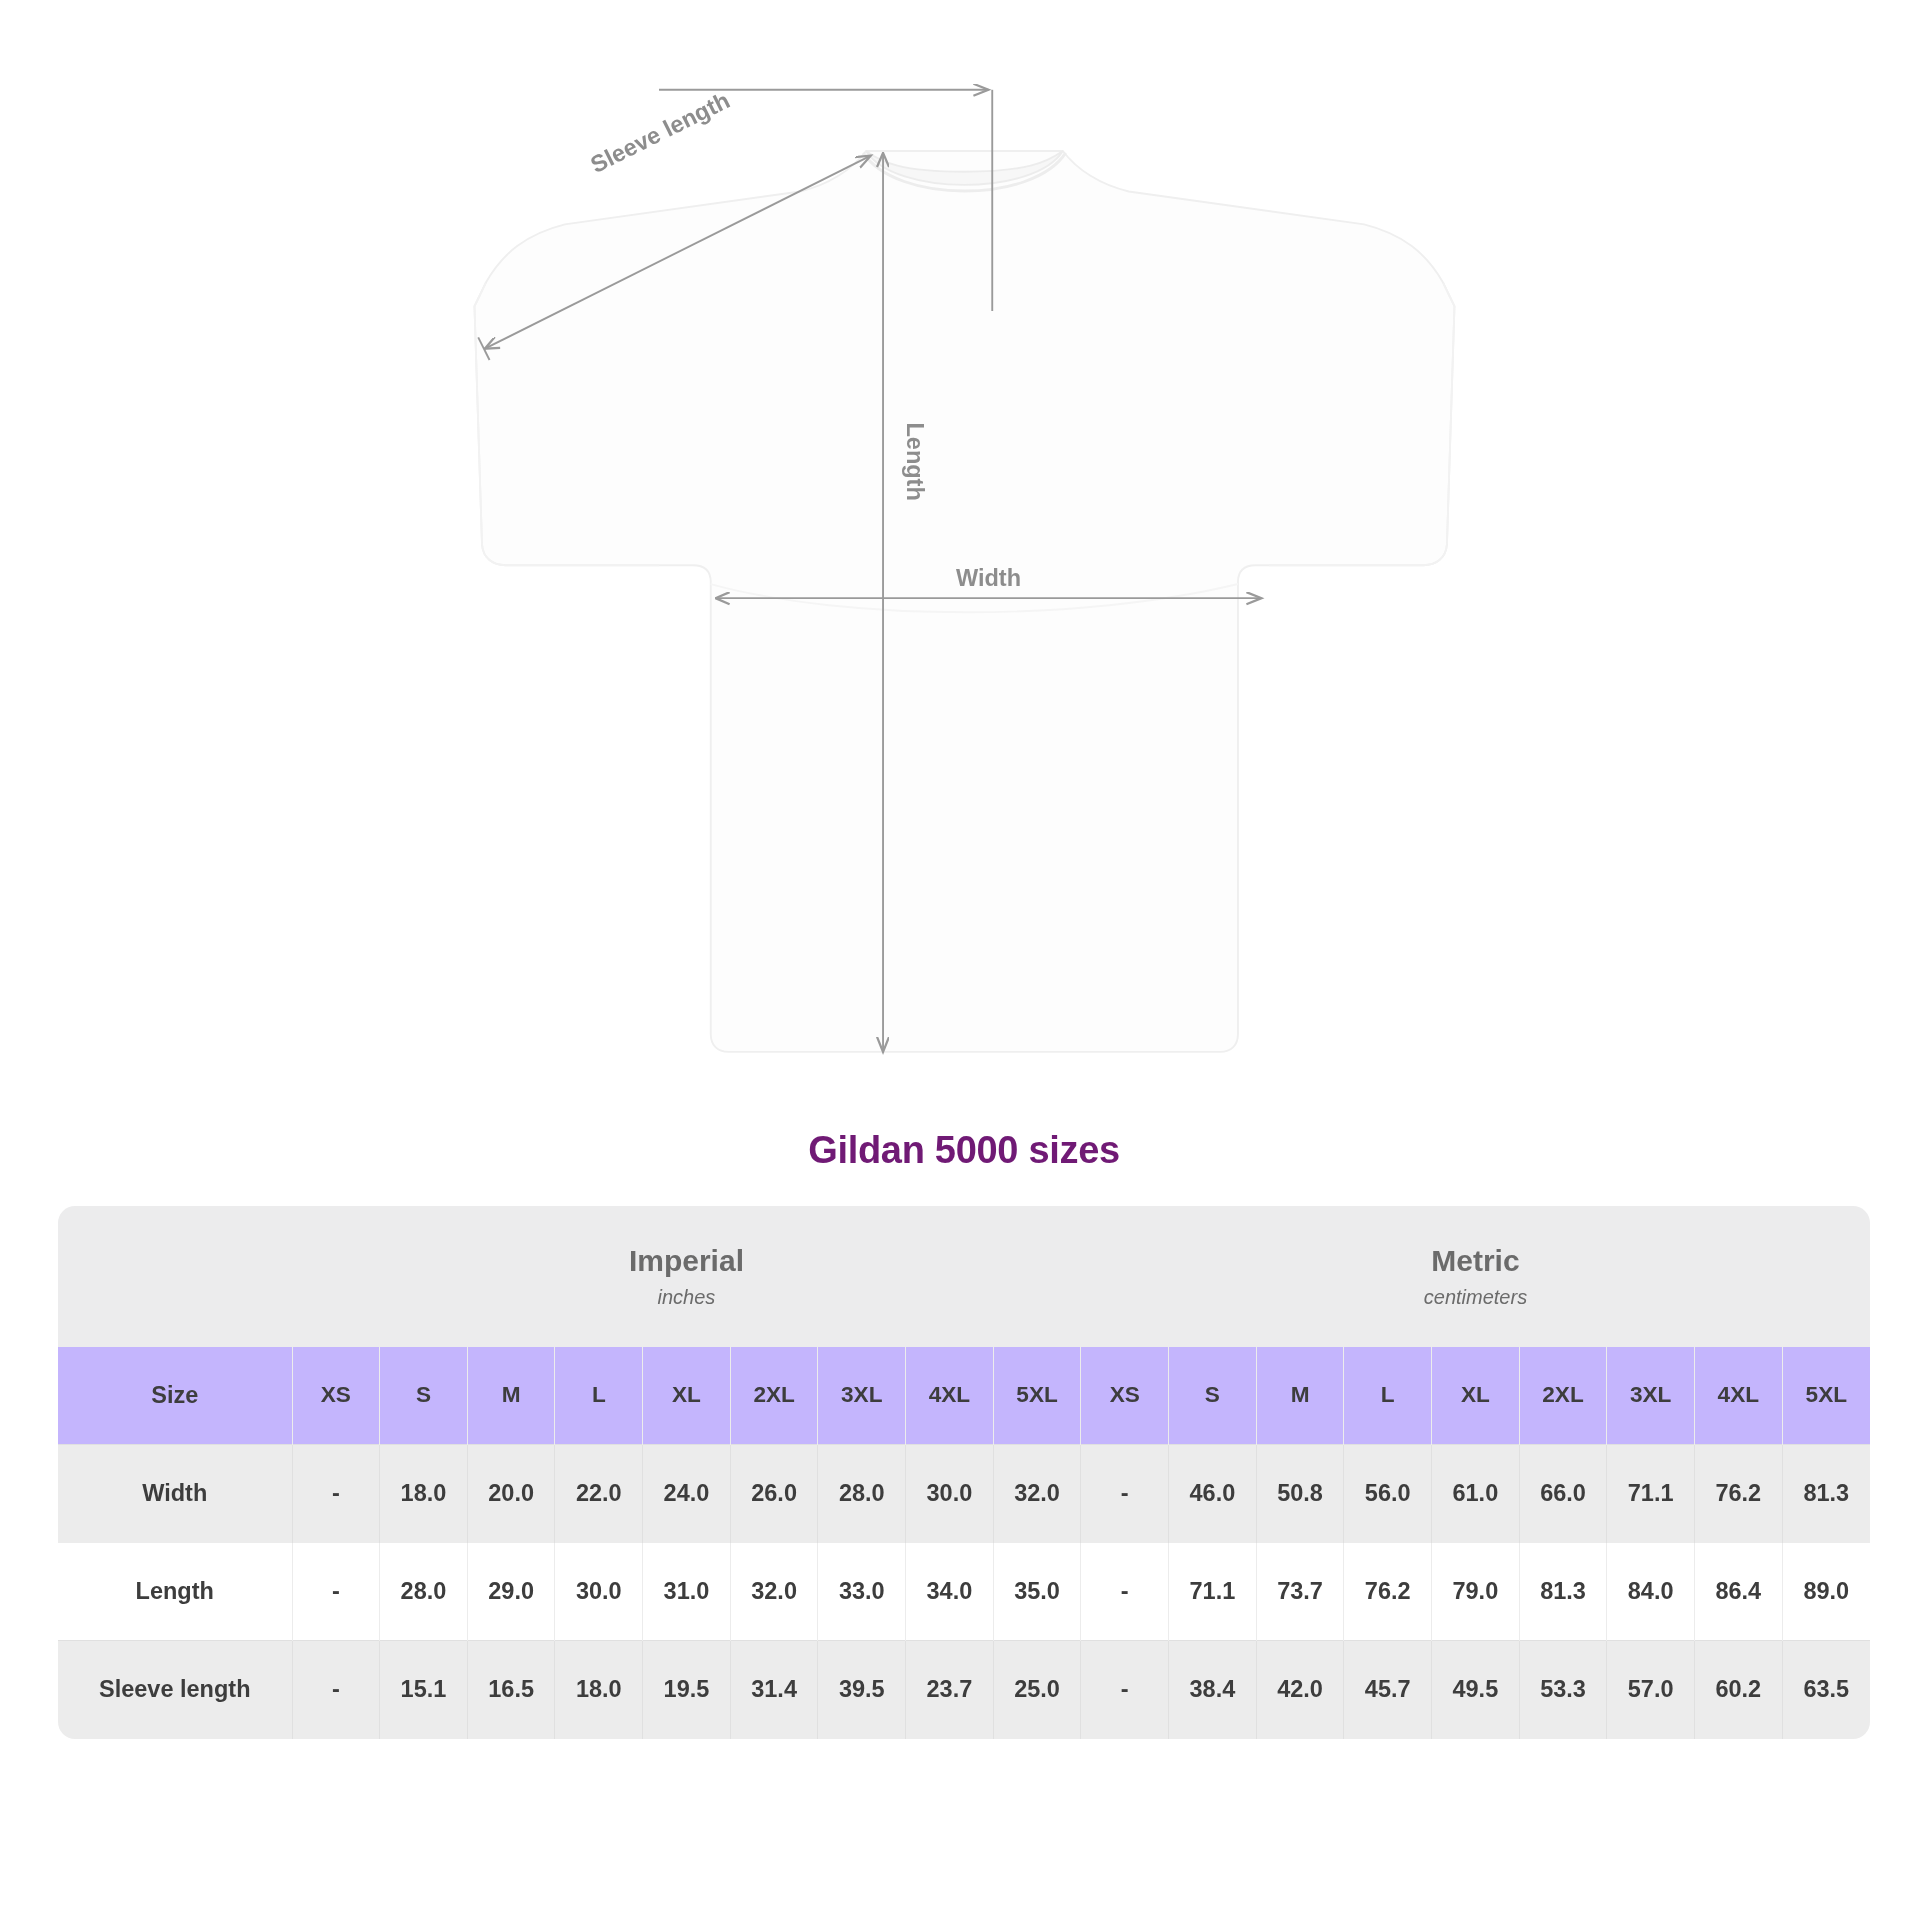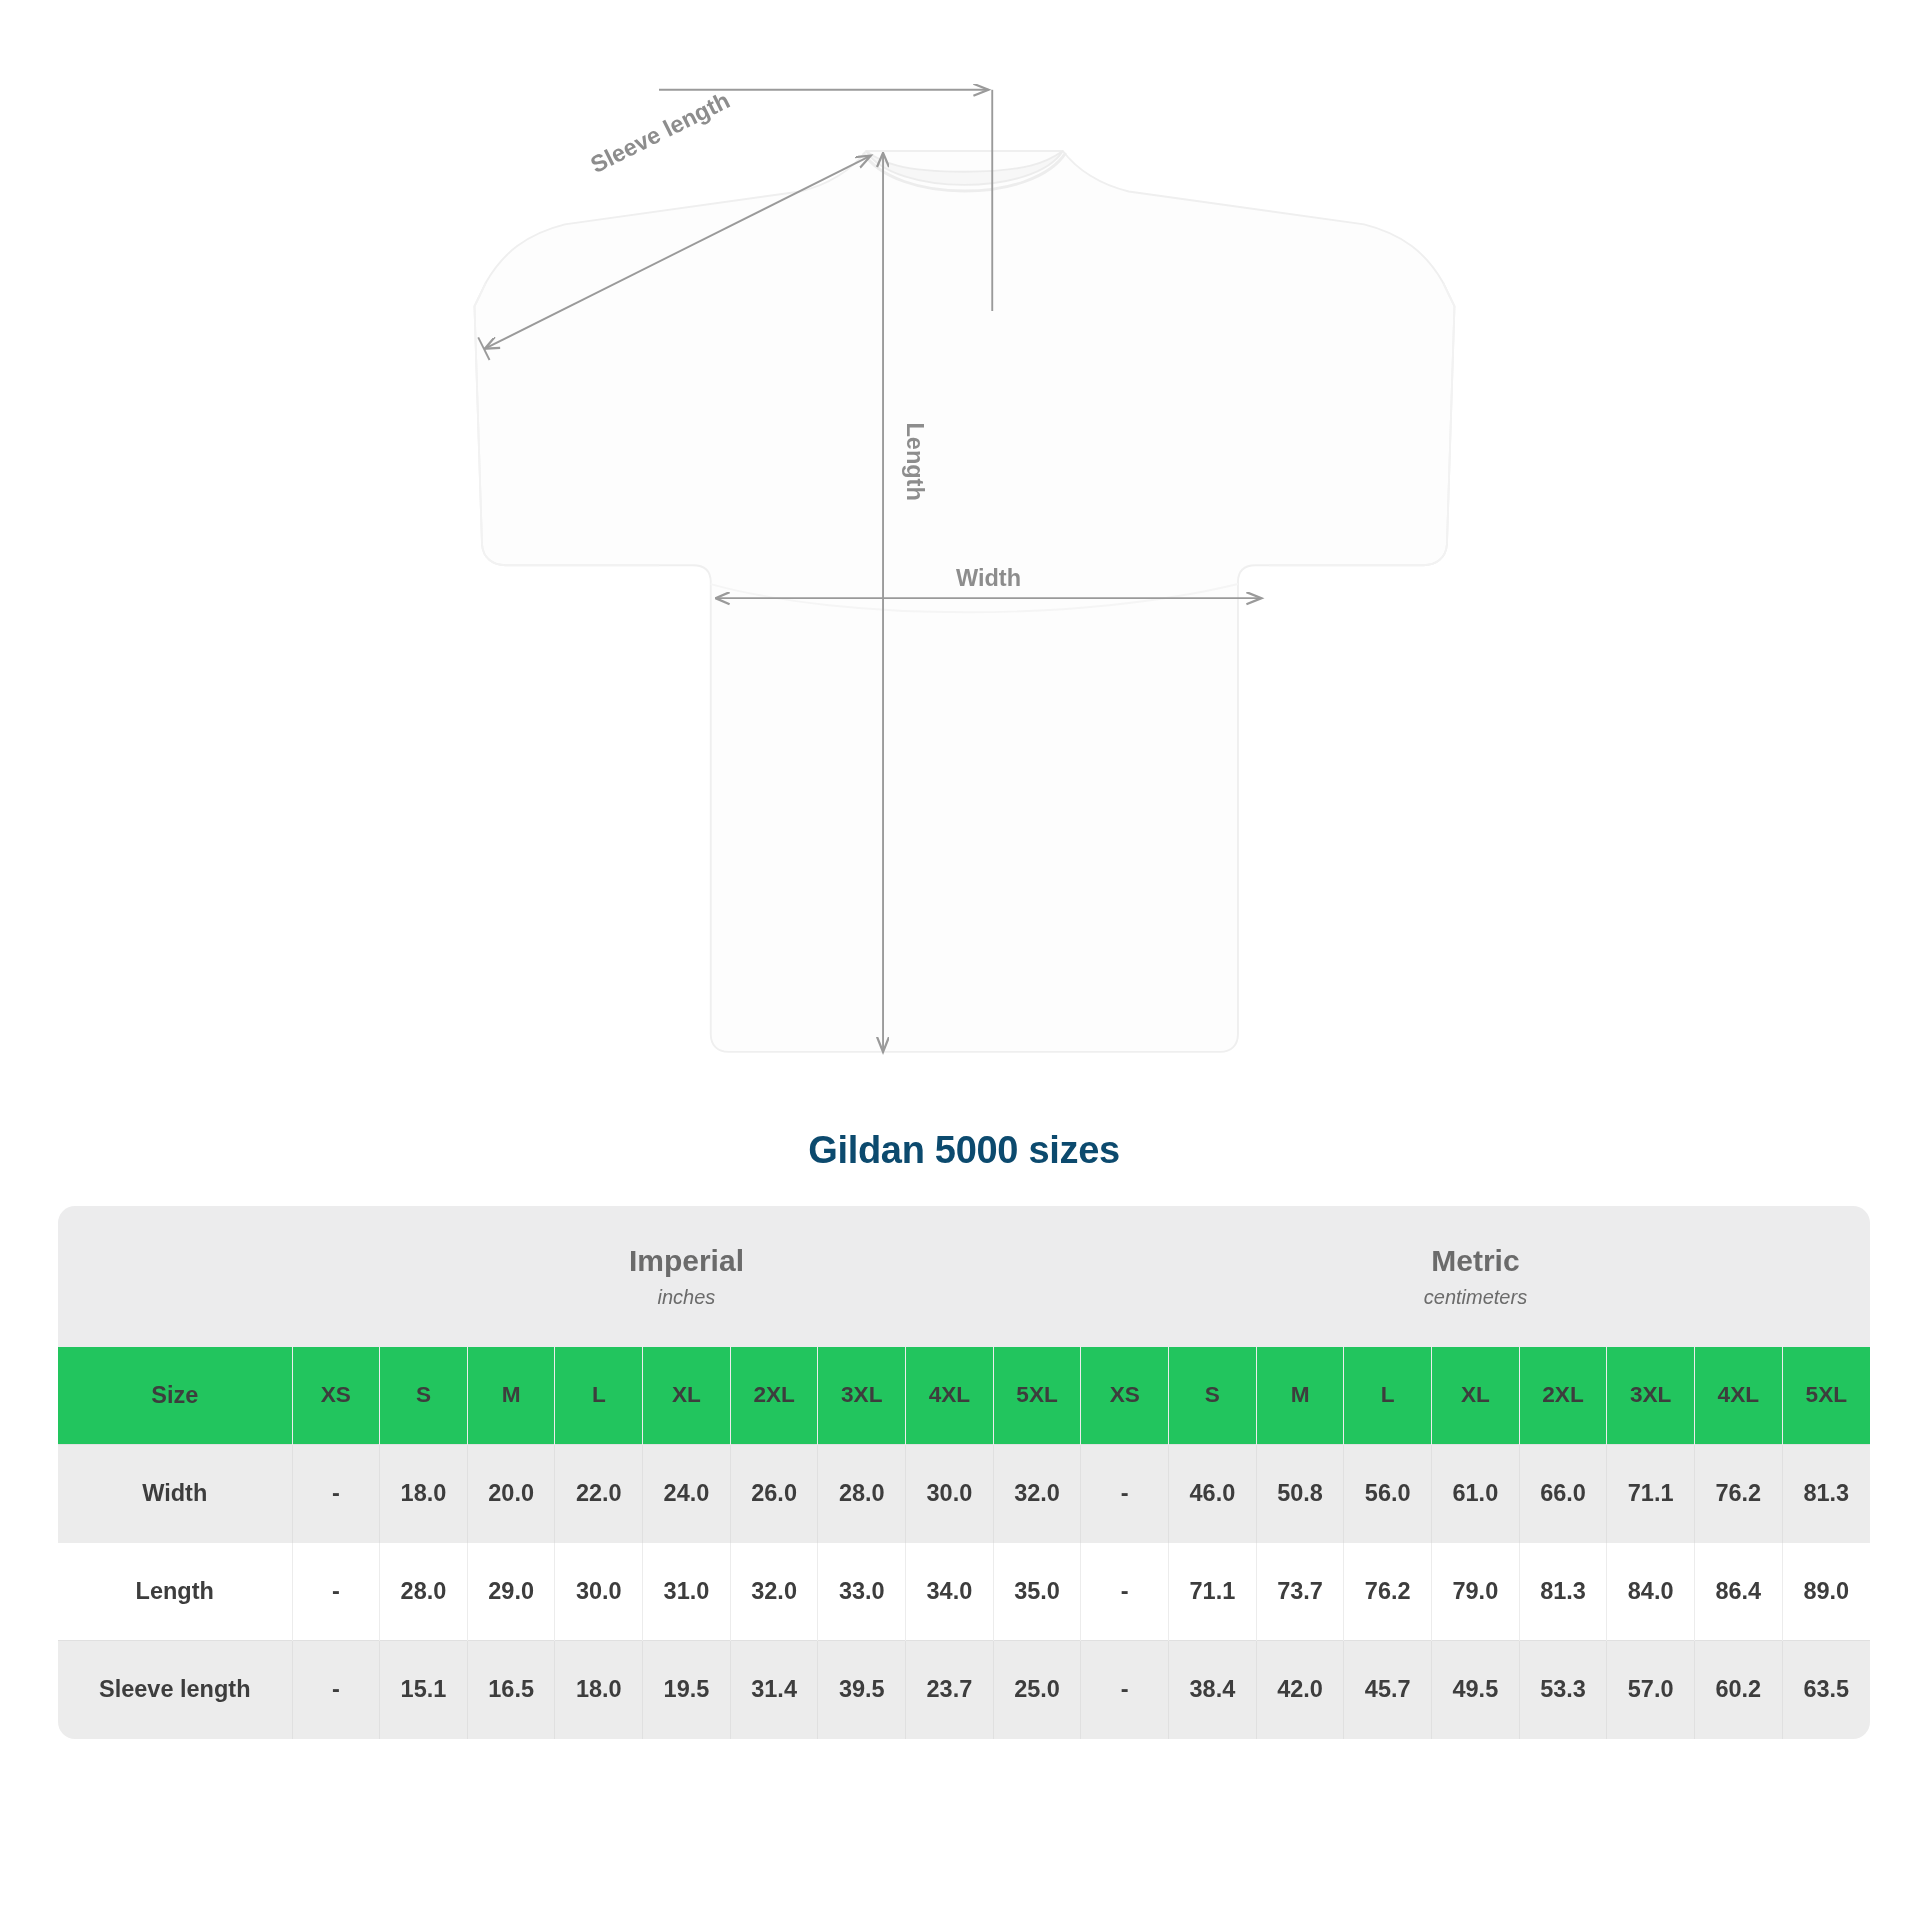--- a/index.html
+++ b/index.html
@@ -25,21 +25,21 @@
   .illustration svg { display: block; }
 
   
   .title-block {
     text-align: center;
     margin-top: 7.5px;
   }
   .chart-title {
     font-size: 38px;
     font-weight: bold;
-    color: #0c4a6e;
+    color: #701a75;
     letter-spacing: -0.3px;
     margin: 0;
   }
   .chart-note {
     font-size: 20px;
     font-style: italic;
     color: #6b6b6b;
     margin-top: 17px;
   }
 
@@ -75,21 +75,21 @@
   .system-unit {
     font-size: 20px;
     font-style: italic;
     font-weight: normal;
     color: #6b6b6b;
     margin-top: 9px;
   }
 
   
   .size-row td {
-    background: #22c55e;
+    background: #c4b5fd;
     height: 98px;
     font-size: 22.6px;
     color: #3d3d3d;
     border-right: 0.9px solid #ececec;
   }
   .size-row td:last-child { border-right: none; }
   .size-row td.rowlabel {
     font-size: 23.5px;
     color: #3d3d3d;
   }

